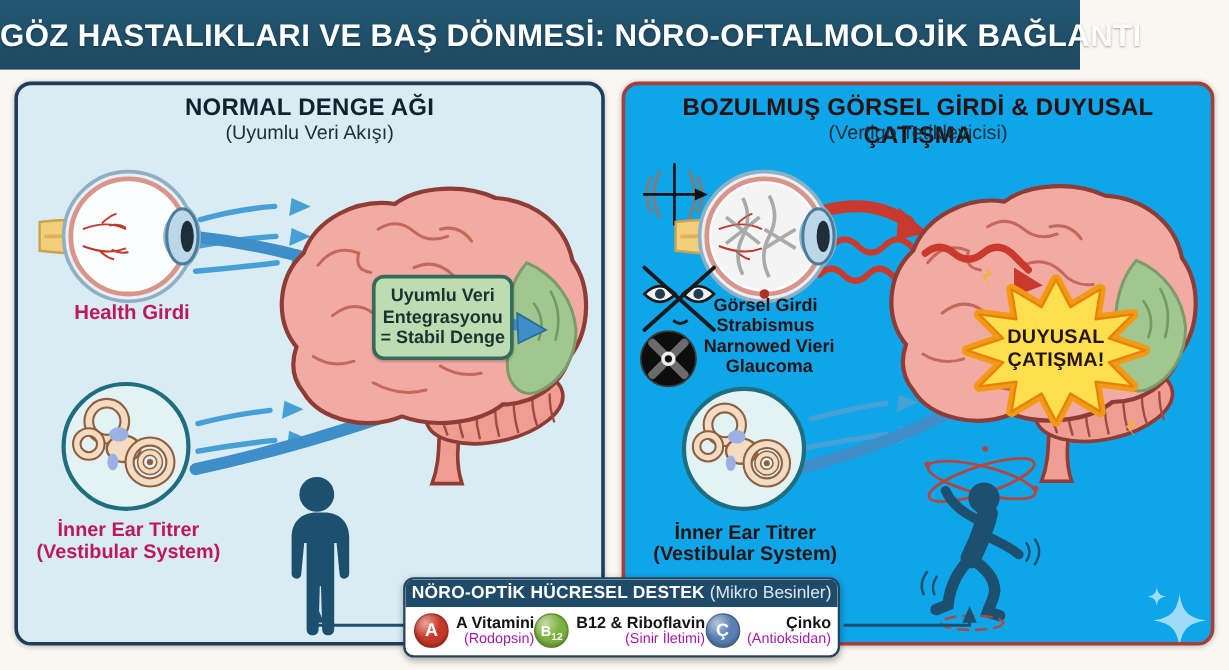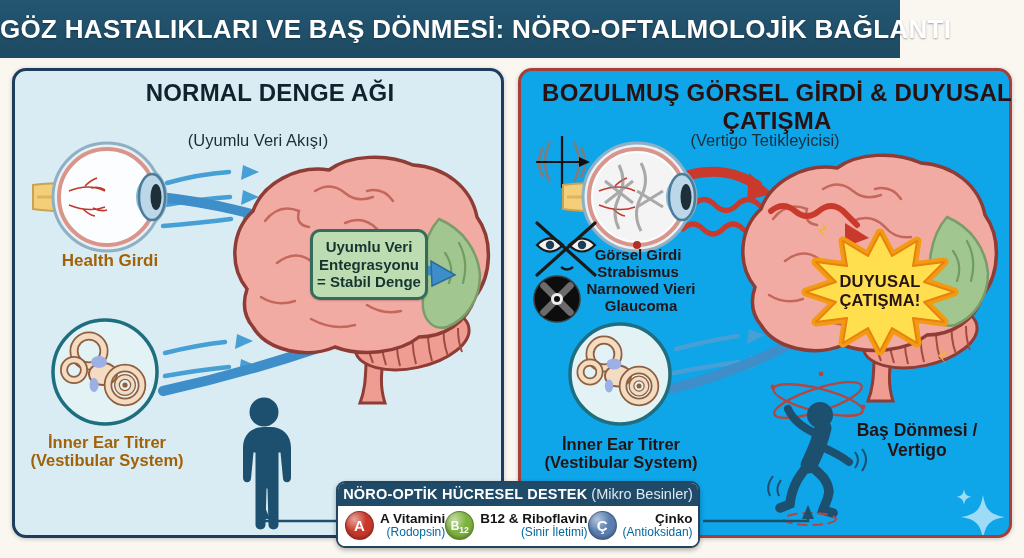--- a/index.html
+++ b/index.html
@@ -24,33 +24,33 @@
   .panel{border-radius:14px;box-shadow:0 1px 4px rgba(20,40,60,.25);}
   .panel-left{
     left:12px;top:68px;width:492px;height:470px;
     background:#d9ecf3;border:3px solid #1e3d5c;box-sizing:border-box;
   }
   .panel-right{
     left:518px;top:68px;width:494px;height:470px;
     background:#0ea5e9;border:3px solid #a63f38;box-sizing:border-box;
   }
   .panel-title{
-    left:12px;top:8px;width:100%;text-align:center;
-    font-weight:bold;font-size:24px;color:#10222e;letter-spacing:.2px;
+    left:0;top:8px;width:100%;text-align:center;
+    font-weight:bold;font-size:20px;color:#10222e;letter-spacing:.2px;
   }
   .panel-right .panel-title{color:#2a1111;}
   .panel-subtitle{
     left:0;top:31px;width:100%;text-align:center;
-    font-size:16.5px;color:#1c2e38;margin-top:29px;
+    font-size:16.5px;color:#1c2e38;
   }
   .panel-right .panel-subtitle{color:#33191
 9;}
   .panel svg{left:0;top:0;}
   
-  .lbl{position:absolute;text-align:center;font-weight:bold;color:#a16207;line-height:1.12;}
+  .lbl{position:absolute;text-align:center;font-weight:bold;color:#be185d;line-height:1.12;}
   .panel-right .lbl{color:#241414;}
   .lbl-eye{left:28px;top:180px;width:134px;font-size:17px;}
   .lbl-ear-l{left:2px;top:362px;width:180px;font-size:16.5px;}
   .lbl-strab{left:54px;top:176px;width:126px;font-size:15px;}
   .lbl-glauc{left:50px;top:210px;width:140px;font-size:15px;}
   .lbl-ear-r{left:10px;top:364px;width:180px;font-size:16.5px;}
   .lbl-vertigo{left:328px;top:350px;width:136px;font-size:17.5px;}
   .burst-text{left:297px;top:201px;width:124px;font-size:16.5px;color:#c21f1c;line-height:1.15;letter-spacing:.2px;}
   
   .integration-box{
@@ -81,21 +81,21 @@
     border:1.5px solid rgba(0,0,0,.28);
     background-image:radial-gradient(circle at 32% 28%, rgba(255,255,255,.55), rgba(255,255,255,0) 45%);
     box-shadow:inset 0 -2px 3px rgba(0,0,0,.25);
   }
   .badge-a{background-color:#c8382a;}
   .badge-b12{background-color:#7cb23e;font-size:12px;}
   .badge-zn{background-color:#5a7fb0;}
   .badge .sub{font-size:8.5px;align-self:flex-end;margin-bottom:4px;}
   .support-text{line-height:1.05;text-align:right;}
   .support-name{font-weight:bold;font-size:13.5px;color:#141414;white-space:nowrap;}
-  .support-detail{font-size:12px;color:#0369a1;white-space:nowrap;}
+  .support-detail{font-size:12px;color:#a21caf;white-space:nowrap;}
 </style>
 </head>
 <body>
 
 <div class="abs header-bar">
   <div class="header-title">GÖZ HASTALIKLARI VE BAŞ DÖNMESİ: NÖRO-OFTALMOLOJİK BAĞLANTI</div>
 </div>
 
 <div class="abs panel panel-left">
 
@@ -411,24 +411,20 @@
     <div>Narnowed Vieri</div>
     <div>Glaucoma</div>
   </div>
   <div class="lbl burst-text">
     <div>DUYUSAL</div>
     <div>ÇATIŞMA!</div>
   </div>
   <div class="lbl lbl-ear-r">
     <div>İnner Ear Titrer</div>
     <div>(Vestibular System)</div>
-  </div>
-  <div class="lbl lbl-vertigo">
-    <div>Baş Dönmesi /</div>
-    <div>Vertigo</div>
   </div>
 </div>
 
 <div class="abs support-box">
   <div class="support-header">
     <span class="t">NÖRO-OPTİK HÜCRESEL DESTEK</span>
     <span class="s">(Mikro Besinler)</span>
   </div>
   <div class="support-body">
     <div class="support-item">

